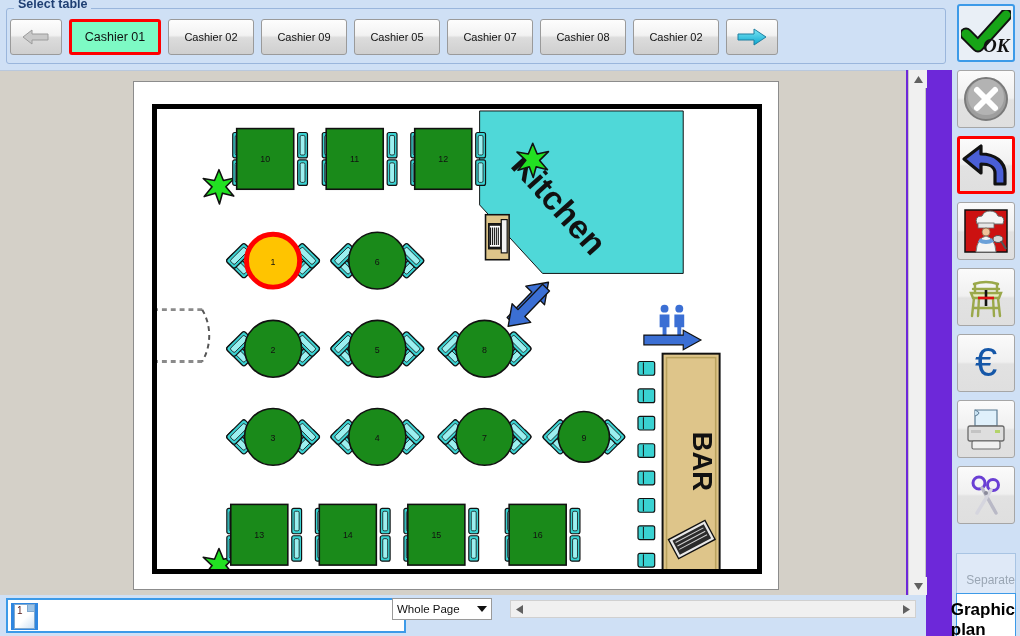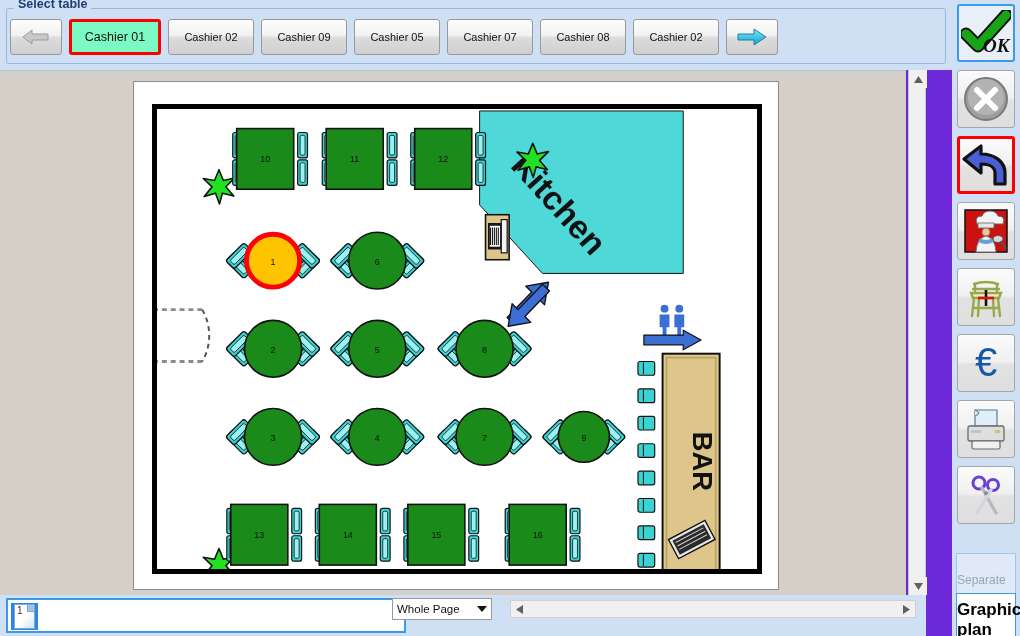--- a/index.html
+++ b/index.html
@@ -136,21 +136,21 @@
     position: absolute; left: 5px; width: 58px; height: 58px;
     border: 1px solid #a6a6a6; border-radius: 3px;
     background: linear-gradient(#fbfbfb 0%, #f0f0f0 48%, #e2e2e2 52%, #dfdfdf 100%);
     display: flex; align-items: center; justify-content: center;
     cursor: pointer;
   }
   .tool-active-blue { border: 2px solid #3c9ae8 !important; background: #e9eff6 !important; }
   .tool-active-red  { border: 3px solid #ff0000 !important; }
   .sidebtn {
     position: absolute; left: 4px; width: 60px; height: 54px;
-    display: flex; align-items: center; justify-content: flex-start;
+    display: flex; align-items: center; justify-content: flex-end;
     font-size: 12px; cursor: pointer;
   }
   #btn-separate {
     top: 553px; background: #dfe9f7; border: 1px solid #a8c4e3;
     color: #9aa6b4;
   }
   #btn-graphic {
     top: 593px; background: #ffffff; border: 1px solid #3c9ae8;
     color: #000; font-weight: bold; font-size: 17px;
   }

